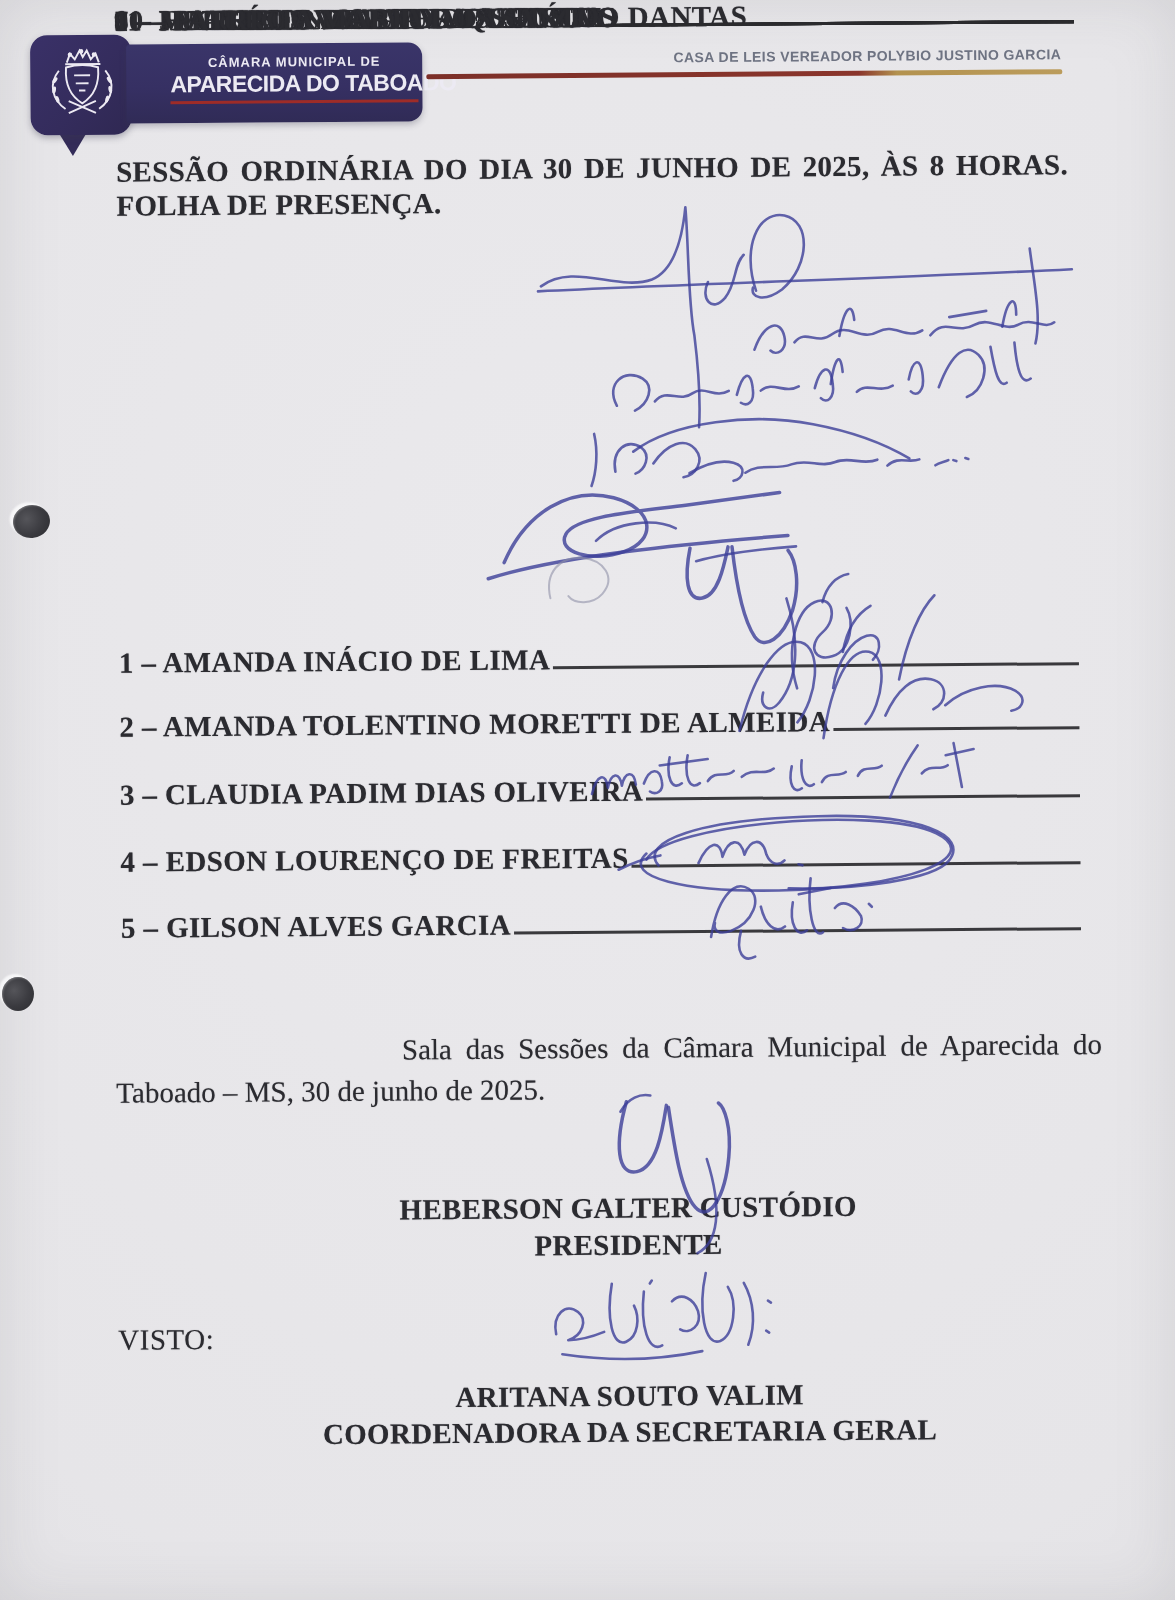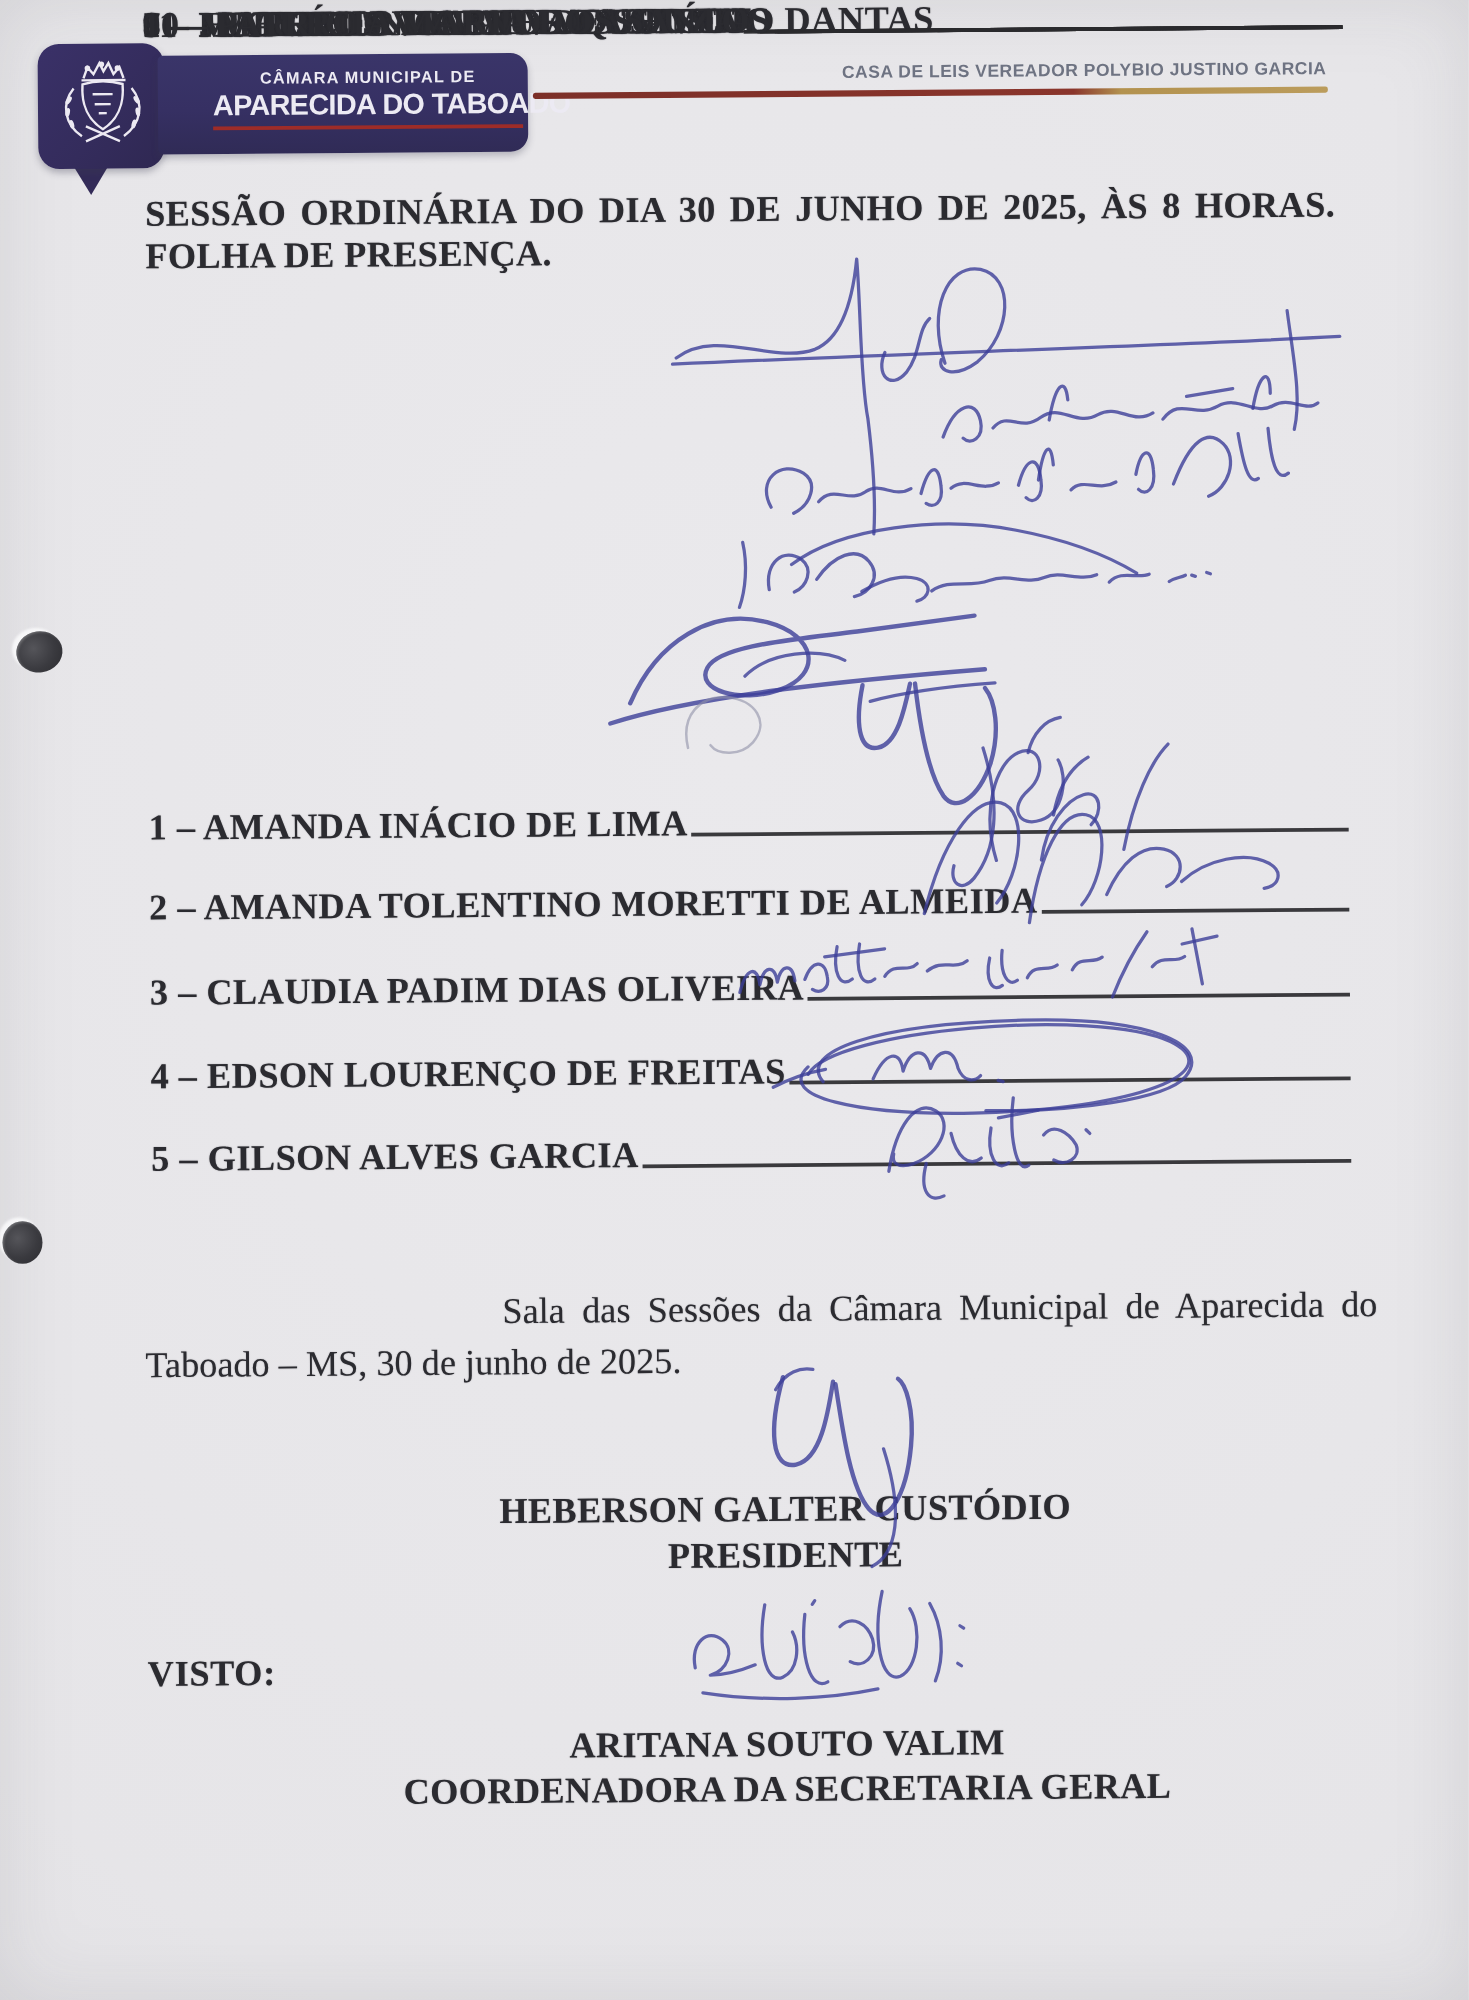--- a/index.html
+++ b/index.html
@@ -51,21 +51,21 @@
   .att-row:nth-of-type(5){top:512px}.att-row:nth-of-type(6){top:576px}
   .att-row:nth-of-type(7){top:642px}.att-row:nth-of-type(8){top:706px}
   .att-row:nth-of-type(9){top:774px}.att-row:nth-of-type(10){top:841px}
   .att-row:nth-of-type(11){top:907px}
 
   
   .closing{position:absolute;left:114px;top:1028px;width:986px;font-size:29px;line-height:41px;}
   .closing .c1{text-align:justify;text-align-last:justify;padding-left:286px;}
   .pres-block{position:absolute;left:225px;top:1190px;width:800px;text-align:center;
     font-weight:bold;font-size:29px;line-height:37px;letter-spacing:0.3px;}
-  .visto{position:absolute;left:114px;top:1320px;font-weight:bold;font-size:29px;letter-spacing:0.5px;}
+  .visto{position:absolute;left:114px;top:1320px;font-weight:normal;font-size:29px;letter-spacing:0.5px;}
   .coord-block{position:absolute;left:225px;top:1378px;width:800px;text-align:center;
     font-weight:bold;font-size:29px;line-height:36px;letter-spacing:0.3px;}
 
   
   .ink{position:absolute;left:0;top:0;pointer-events:none;}
   .ink path{fill:none;stroke:var(--ink);stroke-opacity:.8;stroke-width:2.6;stroke-linecap:round;stroke-linejoin:round;}
   .ink path.bold{stroke-width:3.5;}
   .ink path.faint{stroke:#8f91a8;stroke-opacity:.6;stroke-width:2;}
 
   

